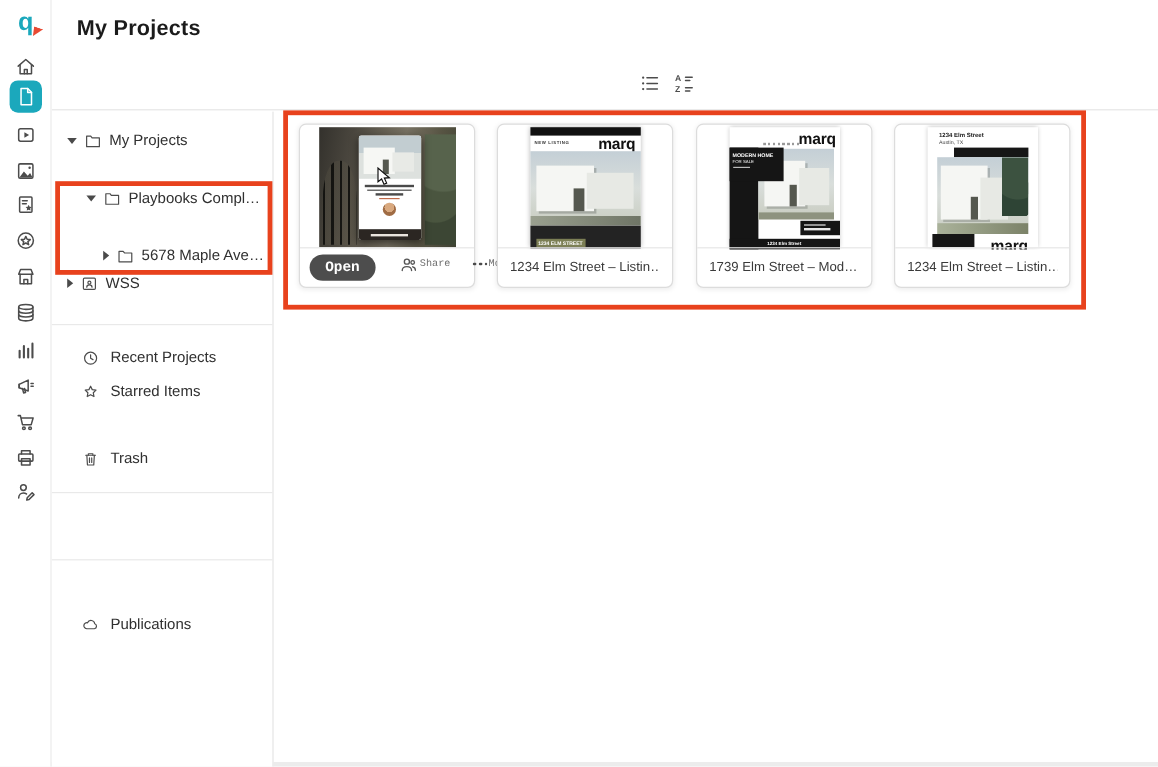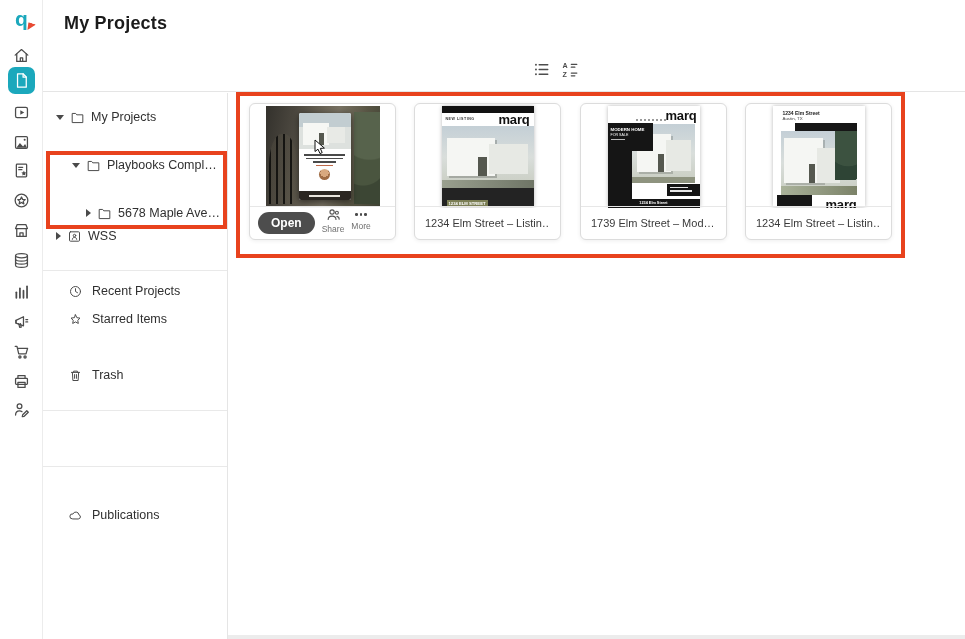--- a/index.html
+++ b/index.html
@@ -38,32 +38,32 @@
   .trow .lbl { white-space:nowrap; overflow:hidden; }
   .lvl0 { padding-left:13px; } .lvl1 { padding-left:29px; } .lvl2 { padding-left:43px; }
   .trow.selected { background:#e9edf7; }
   .trow.selected::before { content:""; position:absolute; left:0; top:0; bottom:0; width:4px; background:#1ba8bc; }
   .caret { width:0; height:0; border-style:solid; flex:none; cursor:pointer; }
   .caret.exp { border-width:5px 4px 0 4px; border-color:#4a4a4a transparent transparent transparent; }
   .caret.col { border-width:4px 0 4px 5.5px; border-color:transparent transparent transparent #4a4a4a; }
   .trow svg, .nrow svg { width:15px; height:15px; flex:none; }
   .pencil { position:absolute; right:11px; top:5px; cursor:pointer; }
   .tdiv { position:absolute; left:0; right:0; border-top:1px solid #e9e9e9; }
-  .nrow { position:absolute; left:0; right:0; height:28px; display:flex; align-items:flex-start; gap:9px; padding-left:25px; font-size:12.5px; color:#303030; cursor:pointer; }
+  .nrow { position:absolute; left:0; right:0; height:28px; display:flex; align-items:center; gap:9px; padding-left:25px; font-size:12.5px; color:#303030; cursor:pointer; }
   .nrow .ncaret { position:absolute; left:12px; }
 
   
   .main { position:absolute; left:229px; top:93px; right:0; bottom:0; background:#fff; }
   .card { position:absolute; top:10px; width:147px; height:137px; background:#fff; border:1px solid #dcdcdc; border-radius:6px; box-shadow:0 1px 4px rgba(0,0,0,.07); cursor:pointer; }
   .thumb { position:absolute; left:0; right:0; top:0; height:104px; border-radius:6px 6px 0 0; overflow:hidden; display:flex; align-items:center; justify-content:center; }
   .cfooter { position:absolute; left:0; right:0; bottom:0; height:33px; border-top:1px solid #e7e7e7; display:flex; align-items:center; padding:0 10px; overflow:visible; }
   .ctitle { font-size:11px; color:#3a3a3a; white-space:nowrap; overflow:hidden; }
-  .actions { padding:0 0 0 8px; gap:7px; }
+  .actions { padding:0 0 0 8px; gap:19px;font-family:Liberation Mono, monospace; }
   .open-btn { background:#4d4d4d; color:#fff; border:none; border-radius:15px; padding:4px 13px; font-size:12px; font-weight:700; font-family:inherit; cursor:pointer; }
-  .act { display:flex; flex-direction:column; align-items:center; gap:1px; font-size:8.5px; color:#6f6f6f; margin-top:-6px; cursor:pointer; }
+  .act { display:flex; flex-direction:row; align-items:center; gap:1px; font-size:8.5px; color:#6f6f6f; margin-top:-6px; cursor:pointer; }
   .act svg { width:17px; height:17px; stroke:#555; }
   .dots { display:flex; gap:2px; height:10px; align-items:center; }
   .dots i { width:2.6px; height:2.6px; border-radius:50%; background:#4a4a4a; }
 
   
   .t1 { position:relative; width:114px; height:100px; background:linear-gradient(100deg,#33312c 0%,#4a463e 22%,#6c6658 46%,#787263 56%,#575443 78%,#3e4132 100%); }
   .t1 .gate { position:absolute; left:3px; top:28px; width:28px; height:70px; background:repeating-linear-gradient(90deg, rgba(12,12,10,.85) 0 2px, rgba(96,90,74,.25) 2px 7px); border-radius:45% 45% 0 0; }
   .t1 .green { position:absolute; right:0; top:6px; width:26px; height:92px;
       background:radial-gradient(circle at 60% 20%, #57634c 0 38%, transparent 40%),
                  radial-gradient(circle at 35% 55%, #4a553f 0 42%, transparent 44%),

